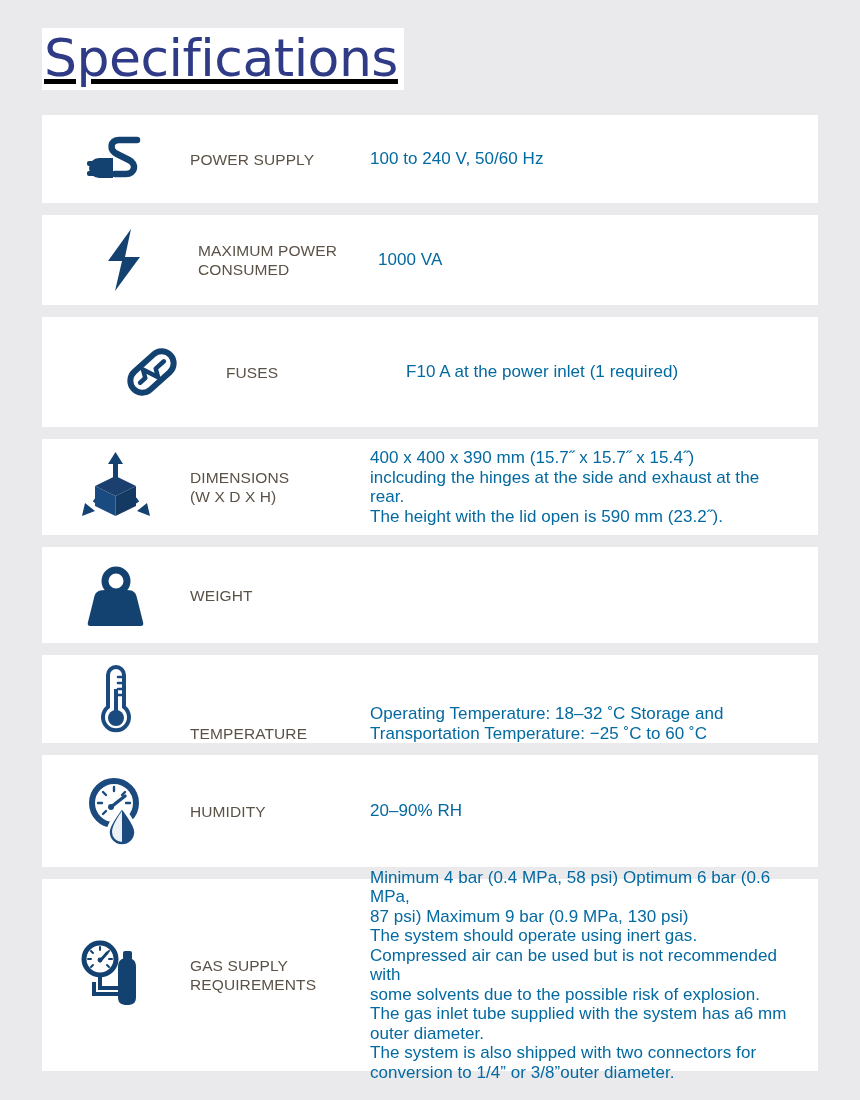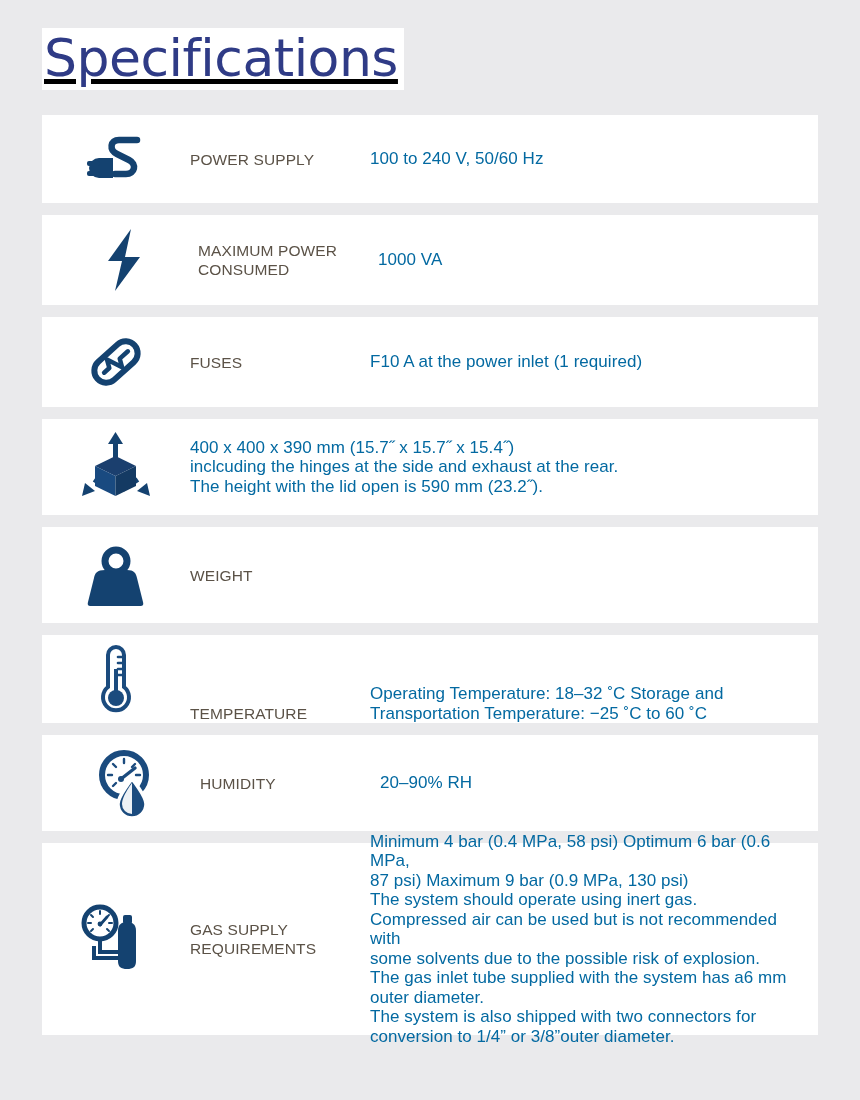--- a/index.html
+++ b/index.html
@@ -72,25 +72,25 @@
     font-size: 17px;
     line-height: 19.5px;
     color: #0369a1;
     letter-spacing: 0.05px;
     padding-right: 22px;
     white-space: pre-line;
   }
   
   .row-h1 { height: 88px; }
   .row-h2 { height: 90px; padding-left: 8px; }
-  .row-h3 { height: 90px; }
+  .row-h3 { height: 110px; padding-left: 36px; }
   .row-h4 { height: 96px; }
   .row-h5 { height: 96px; }
   .row-h6 { height: 88px; align-items: flex-end; }
-  .row-h7 { height: 96px; padding-left: 10px; }
+  .row-h7 { height: 112px; }
   .row-h8 { height: 192px; }
 </style>
 </head>
 <body>
 
 <div id="page">
 
   <div class="title-wrap">
     <div class="title">Specifications</div>
   </div>
@@ -154,20 +154,24 @@
             <rect x="44" y="52" width="18" height="5" transform="rotate(-33 53 54)"></rect>
             <path d="M73 66 L60 61 L70 53 Z"></path>
 
             <path d="M38.5 26 L59 36 L38.5 46 L18 36 Z" fill="#1b3f6e"></path>
 
             <path d="M18 36 L38.5 46 L38.5 66 L18 56 Z" fill="#194a80"></path>
 
             <path d="M59 36 L38.5 46 L38.5 66 L59 56 Z" fill="#143a63"></path>
           </g>
         </svg>
+      </div>
+      <div class="label-cell">
+        <div>DIMENSIONS</div>
+        <div>(W X D X H)</div>
       </div>
       <div class="value-cell">400 x 400 x 390 mm (15.7˝ x 15.7˝ x 15.4˝)
 inclcuding the hinges at the side and exhaust at the rear.
 The height with the lid open is 590 mm (23.2˝).</div>
     </div>
 
     <div class="spec-row row-h5">
       <div class="icon-cell">
         <svg width="66" height="62" viewBox="0 0 66 62">
           <circle cx="33" cy="17" r="11" fill="none" stroke="#144270" stroke-width="7"></circle>

